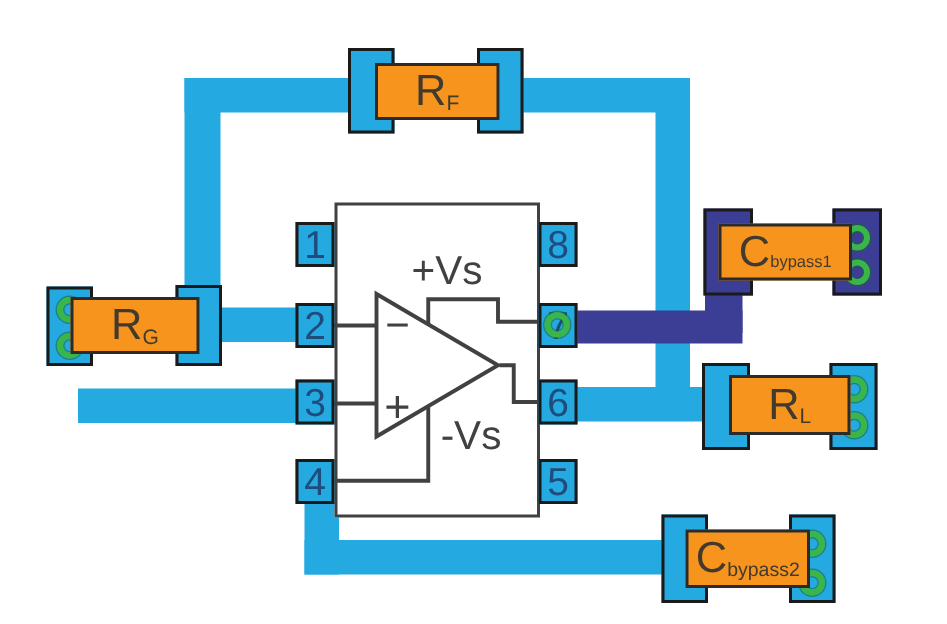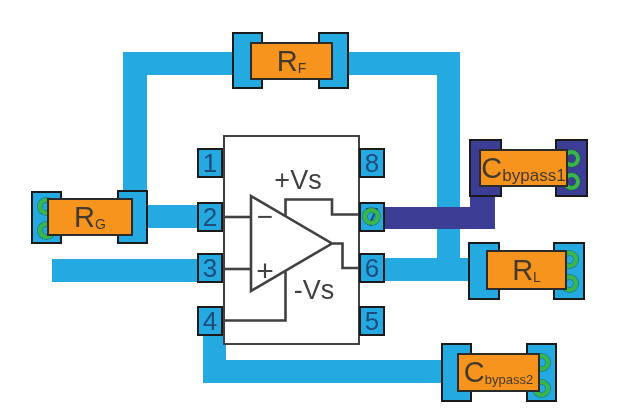--- a/index.html
+++ b/index.html
@@ -96,21 +96,21 @@
   </div>
 
   <div class="comp" style="left:469px; top:139px; width:119px; height:58px;">
     <div class="pad purple" style="left:0; top:0; width:33px; height:58px;"></div>
     <div class="pad purple" style="left:86px; top:0; width:33px; height:58px;">
       <span class="via" style="left:6px; top:9px;"></span>
       <span class="via" style="left:6px; top:32px;"></span>
     </div>
     <div class="body" style="left:10px; top:10px; width:89px; height:38px;">
       <span class="lbl-main">C</span>
-        <span class="lbl-sub" style="font-size:17px;">bypass1</span>
+        <span class="lbl-sub" style="font-size:11px;">bypass1</span>
     </div>
   </div>
 
   <div class="comp" style="left:468px; top:242px; width:117px; height:58px;">
     <div class="pad" style="left:0; top:0; width:32px; height:58px;"></div>
     <div class="pad" style="left:85px; top:0; width:32px; height:58px;">
       <span class="via" style="left:6px; top:7px;"></span>
       <span class="via" style="left:6px; top:31px;"></span>
     </div>
     <div class="body" style="left:18px; top:8px; width:81px; height:40px;">

